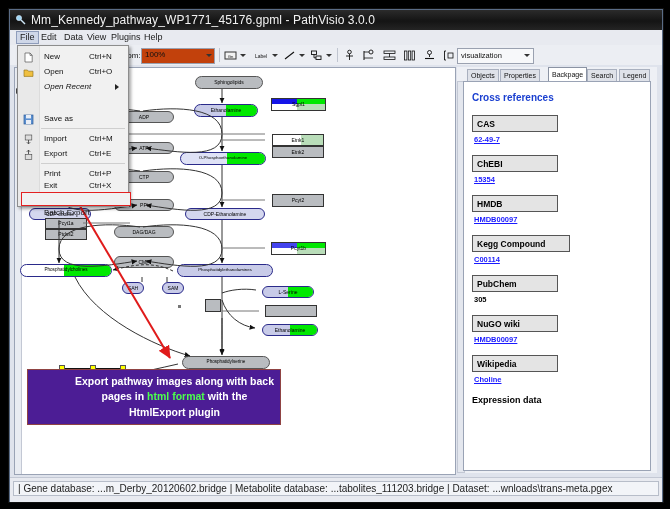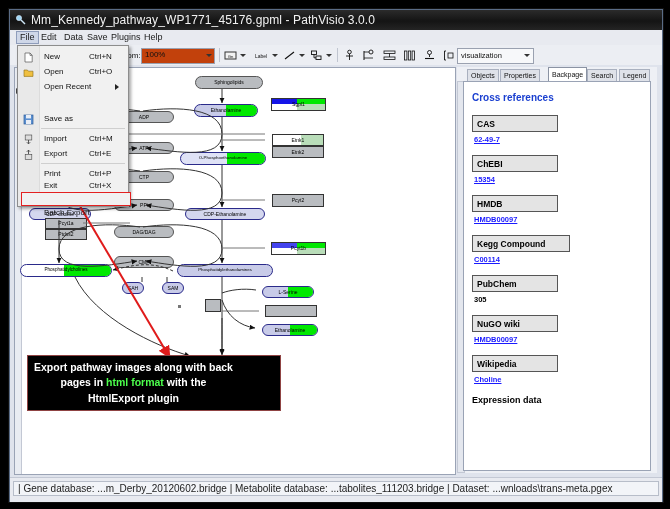--- a/index.html
+++ b/index.html
@@ -61,23 +61,23 @@
   .node{position:absolute;box-sizing:border-box;display:flex;align-items:center;
         justify-content:center;font-size:5px;color:#000;text-align:center;
         line-height:1;overflow:hidden;}
   .metab{border-radius:9px;border:1px solid #2a2a8a;background:#c8cbe8;}
   .metab-grey{border-radius:9px;border:1px solid #555;background:#b9bcc0;}
   .gene{border:1px solid #333;background:#b9bcc0;}
   .node .lbl{position:relative;z-index:3;}
   .fill{position:absolute;top:0;bottom:0;z-index:1;}
 
   
-  #callout{position:absolute;left:12px;top:287px;width:252px;height:54px;
-           background:#000000;border:1px solid #8f4343;z-index:40;
-           display:flex;align-items:center;justify-content:flex-start;}
+  #callout{position:absolute;left:12px;top:301px;width:252px;height:54px;
+           background:#4c1d95;border:1px solid #8f4343;z-index:40;
+           display:flex;align-items:center;justify-content:flex-end;}
   #callout p{margin:0;color:#fff;font-size:10.5px;font-weight:bold;
              text-align:center;line-height:1.45;padding:0 6px;}
   #callout .hl{color:#4cff4c;}
   #arrow-svg{position:absolute;left:0;top:0;width:440px;height:406px;z-index:35;
              pointer-events:none;}
 
   
   #sidepanel{position:absolute;left:447px;top:2px;width:200px;height:406px;
              background:#eef0f5;}
   #tabstrip{position:absolute;left:6px;top:0;width:194px;height:14px;}
@@ -137,21 +137,21 @@
       <circle cx="4" cy="4" r="2.6" fill="#9fd6f5" stroke="#dfeffb" stroke-width=".6"></circle>
       <path d="M6 6 L10 10" stroke="#cfe8f8" stroke-width="1.4" fill="none"></path>
     </svg>
     <div id="title-text">Mm_Kennedy_pathway_WP1771_45176.gpml - PathVisio 3.0.0</div>
   </div>
 
   <div id="menubar">
     <div class="menu-item active" style="left:6px;">File</div>
     <div class="menu-item" style="left:27px;">Edit</div>
     <div class="menu-item" style="left:50px;">Data</div>
-    <div class="menu-item" style="left:73px;">Save</div>
+    <div class="menu-item" style="left:73px;">View</div>
     <div class="menu-item" style="left:97px;">Plugins</div>
     <div class="menu-item" style="left:130px;">Help</div>
   </div>
 
   <div id="toolbar">
     <div id="zoom-label">Zoom:</div>
     <div id="zoom-combo">
       <div class="val">100%</div>
       <div class="arw">
             <i class="dd-arw"></i>
@@ -532,21 +532,21 @@
     </div>
 
     <div class="mrow" style="top:19px;">
       <svg class="micon" viewBox="0 0 11 11">
         <path d="M1 3 h3.4 l1 1.2 H10 V9.4 H1 z" fill="#f0c040" stroke="#8a6a10" stroke-width=".6"></path>
       </svg>
       <span class="mlbl">Open</span>
       <span class="macc">Ctrl+O</span>
     </div>
 
-    <div class="mrow" style="top:34px;">
+    <div class="mrow" style="top:34px;font-style:italic;">
       <span class="mlbl">Open Recent</span>
       <span class="sub"></span>
     </div>
 
 
     <div class="mrow" style="top:66px;">
       <svg class="micon" viewBox="0 0 11 11">
         <rect x="1" y="1" width="9" height="9" fill="#5b8fd0" stroke="#2f5f9c" stroke-width=".7"></rect>
         <rect x="3" y="1" width="5" height="3.4" fill="#e9eef6"></rect>
         <rect x="3" y="6" width="5" height="4" fill="#e9eef6"></rect>

